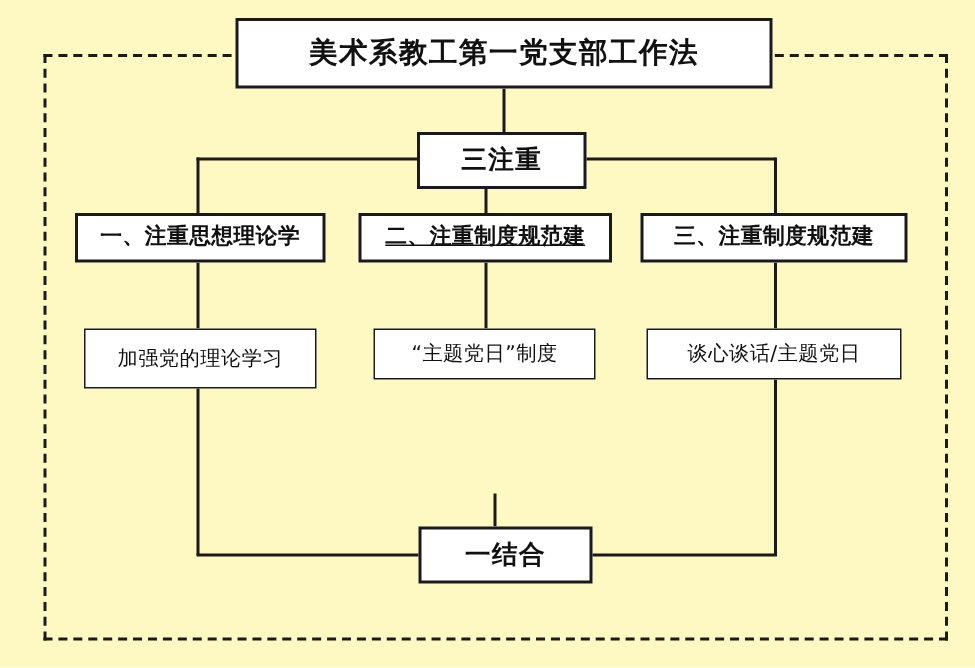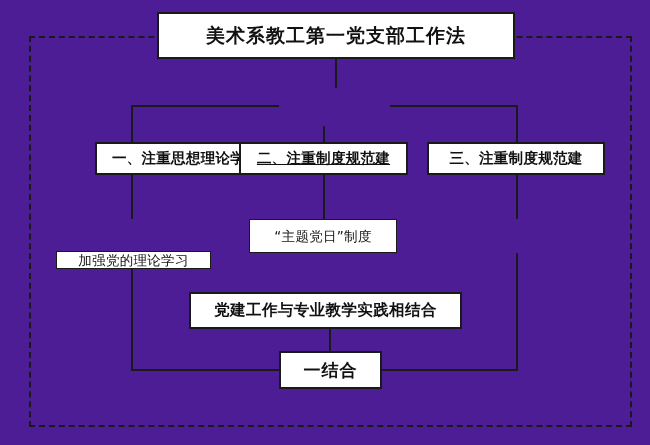--- a/index.html
+++ b/index.html
@@ -6,21 +6,21 @@
   html,body{margin:0;padding:0;}
   body{
     width:650px;height:445px;
     background:#ffffff;
     font-family:"DejaVu Sans","Liberation Sans",sans-serif;
     overflow:hidden;
   }
   #stage{
     position:relative;
     width:650px;height:445px;
-    background:#4c1d95;
+    background:#fef9c3;
   }
   
   .dashed-frame{
     position:absolute;
     border:2px dashed #1a1a1a;
     background:transparent;
     box-sizing:border-box;
   }
   
   .node{
@@ -85,66 +85,69 @@
 <div id="stage">
 
   <div class="dashed-frame" style="left:29px;top:36px;width:603px;height:391px;"></div>
 
   <div class="node heavy title-node" style="left:157px;top:12px;width:358px;height:47px;">
     <span>美术系教工第一党支部工作法</span>
   </div>
 
   <div class="conn v" style="left:335px;top:59px;height:29px;"></div>
 
+  <div class="node heavy hub-node" style="left:278px;top:88px;width:113px;height:38px;">
+    <span>三注重</span>
+  </div>
 
   <div class="conn h" style="left:131px;top:105px;width:148px;"></div>
 
   <div class="conn h" style="left:390px;top:105px;width:127px;"></div>
 
   <div class="conn v" style="left:131px;top:105px;height:38px;"></div>
 
   <div class="conn v" style="left:323px;top:126px;height:17px;"></div>
 
   <div class="conn v" style="left:516px;top:105px;height:38px;"></div>
 
-  <div class="node heavy pillar-node" style="left:50px;top:142px;width:167px;height:33px;margin-left:45px;">
+  <div class="node heavy pillar-node" style="left:50px;top:142px;width:167px;height:33px;">
     <span>一、注重思想理论学</span>
   </div>
 
   <div class="node heavy pillar-node" style="left:239px;top:142px;width:169px;height:33px;text-decoration:underline;">
     <span>二、注重制度规范建</span>
   </div>
 
   <div class="node heavy pillar-node" style="left:427px;top:142px;width:178px;height:33px;">
     <span>三、注重制度规范建</span>
   </div>
 
   <div class="conn v" style="left:131px;top:175px;height:44px;"></div>
   <div class="conn v" style="left:323px;top:175px;height:44px;"></div>
   <div class="conn v" style="left:516px;top:175px;height:44px;"></div>
 
-  <div class="node thin leaf-node" style="left:56px;top:219px;width:155px;height:18px;margin-top:32px;">
+  <div class="node thin leaf-node" style="left:56px;top:219px;width:155px;height:40px;">
     <span>加强党的理论学习</span>
   </div>
 
   <div class="node thin leaf-node" style="left:249px;top:219px;width:148px;height:34px;">
     <span>“主题党日”制度</span>
   </div>
 
+  <div class="node thin leaf-node" style="left:431px;top:219px;width:170px;height:34px;">
+    <span>谈心谈话/主题党日</span>
+  </div>
 
   <div class="conn v" style="left:131px;top:253px;height:117px;"></div>
   <div class="conn v" style="left:516px;top:253px;height:117px;"></div>
 
   <div class="conn h" style="left:131px;top:369px;width:149px;"></div>
 
   <div class="conn h" style="left:381px;top:369px;width:137px;"></div>
 
-  <div class="node heavy combine-node" style="left:189px;top:292px;width:273px;height:37px;">
-    <span>党建工作与专业教学实践相结合</span>
-  </div>
 
   <div class="conn v" style="left:329px;top:329px;height:22px;"></div>
 
-  <div class="node heavy result-node" style="left:279px;top:351px;width:103px;height:38px;">
+  <div class="node heavy result-node" style="left:279px;top:351px;width:116px;height:38px;">
     <span>一结合</span>
   </div>
 
 </div>
 
 </body></html>

